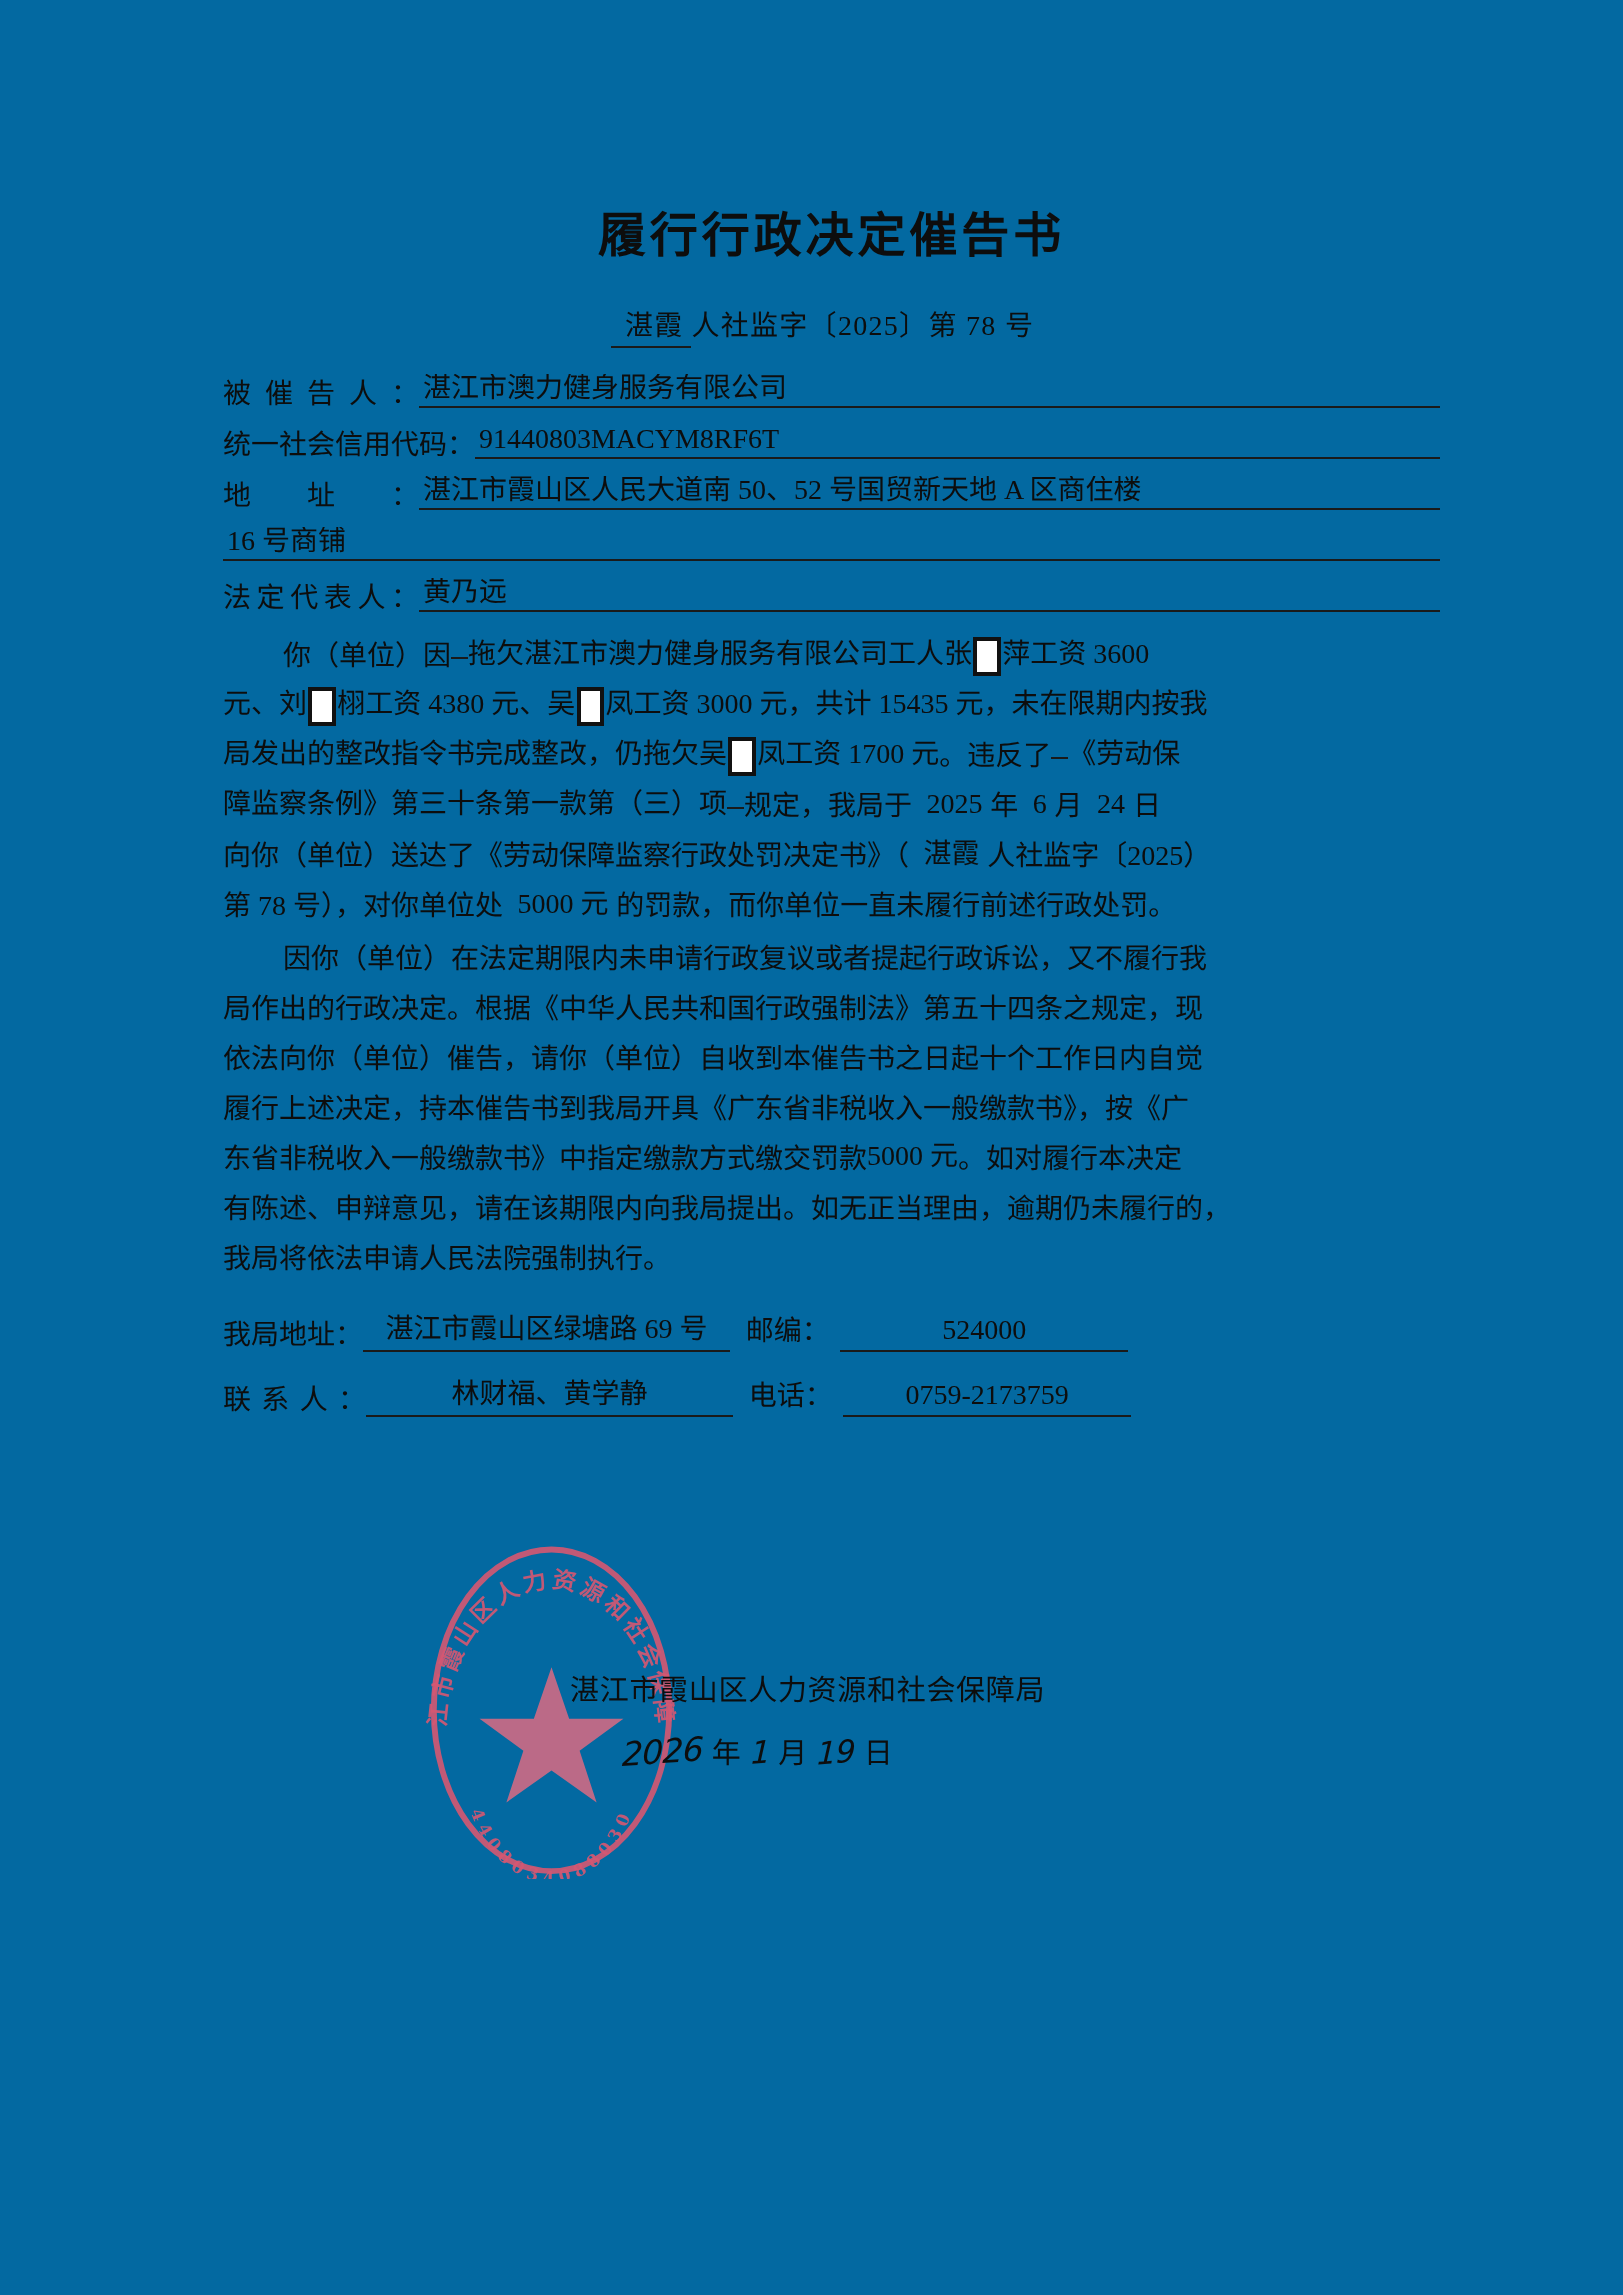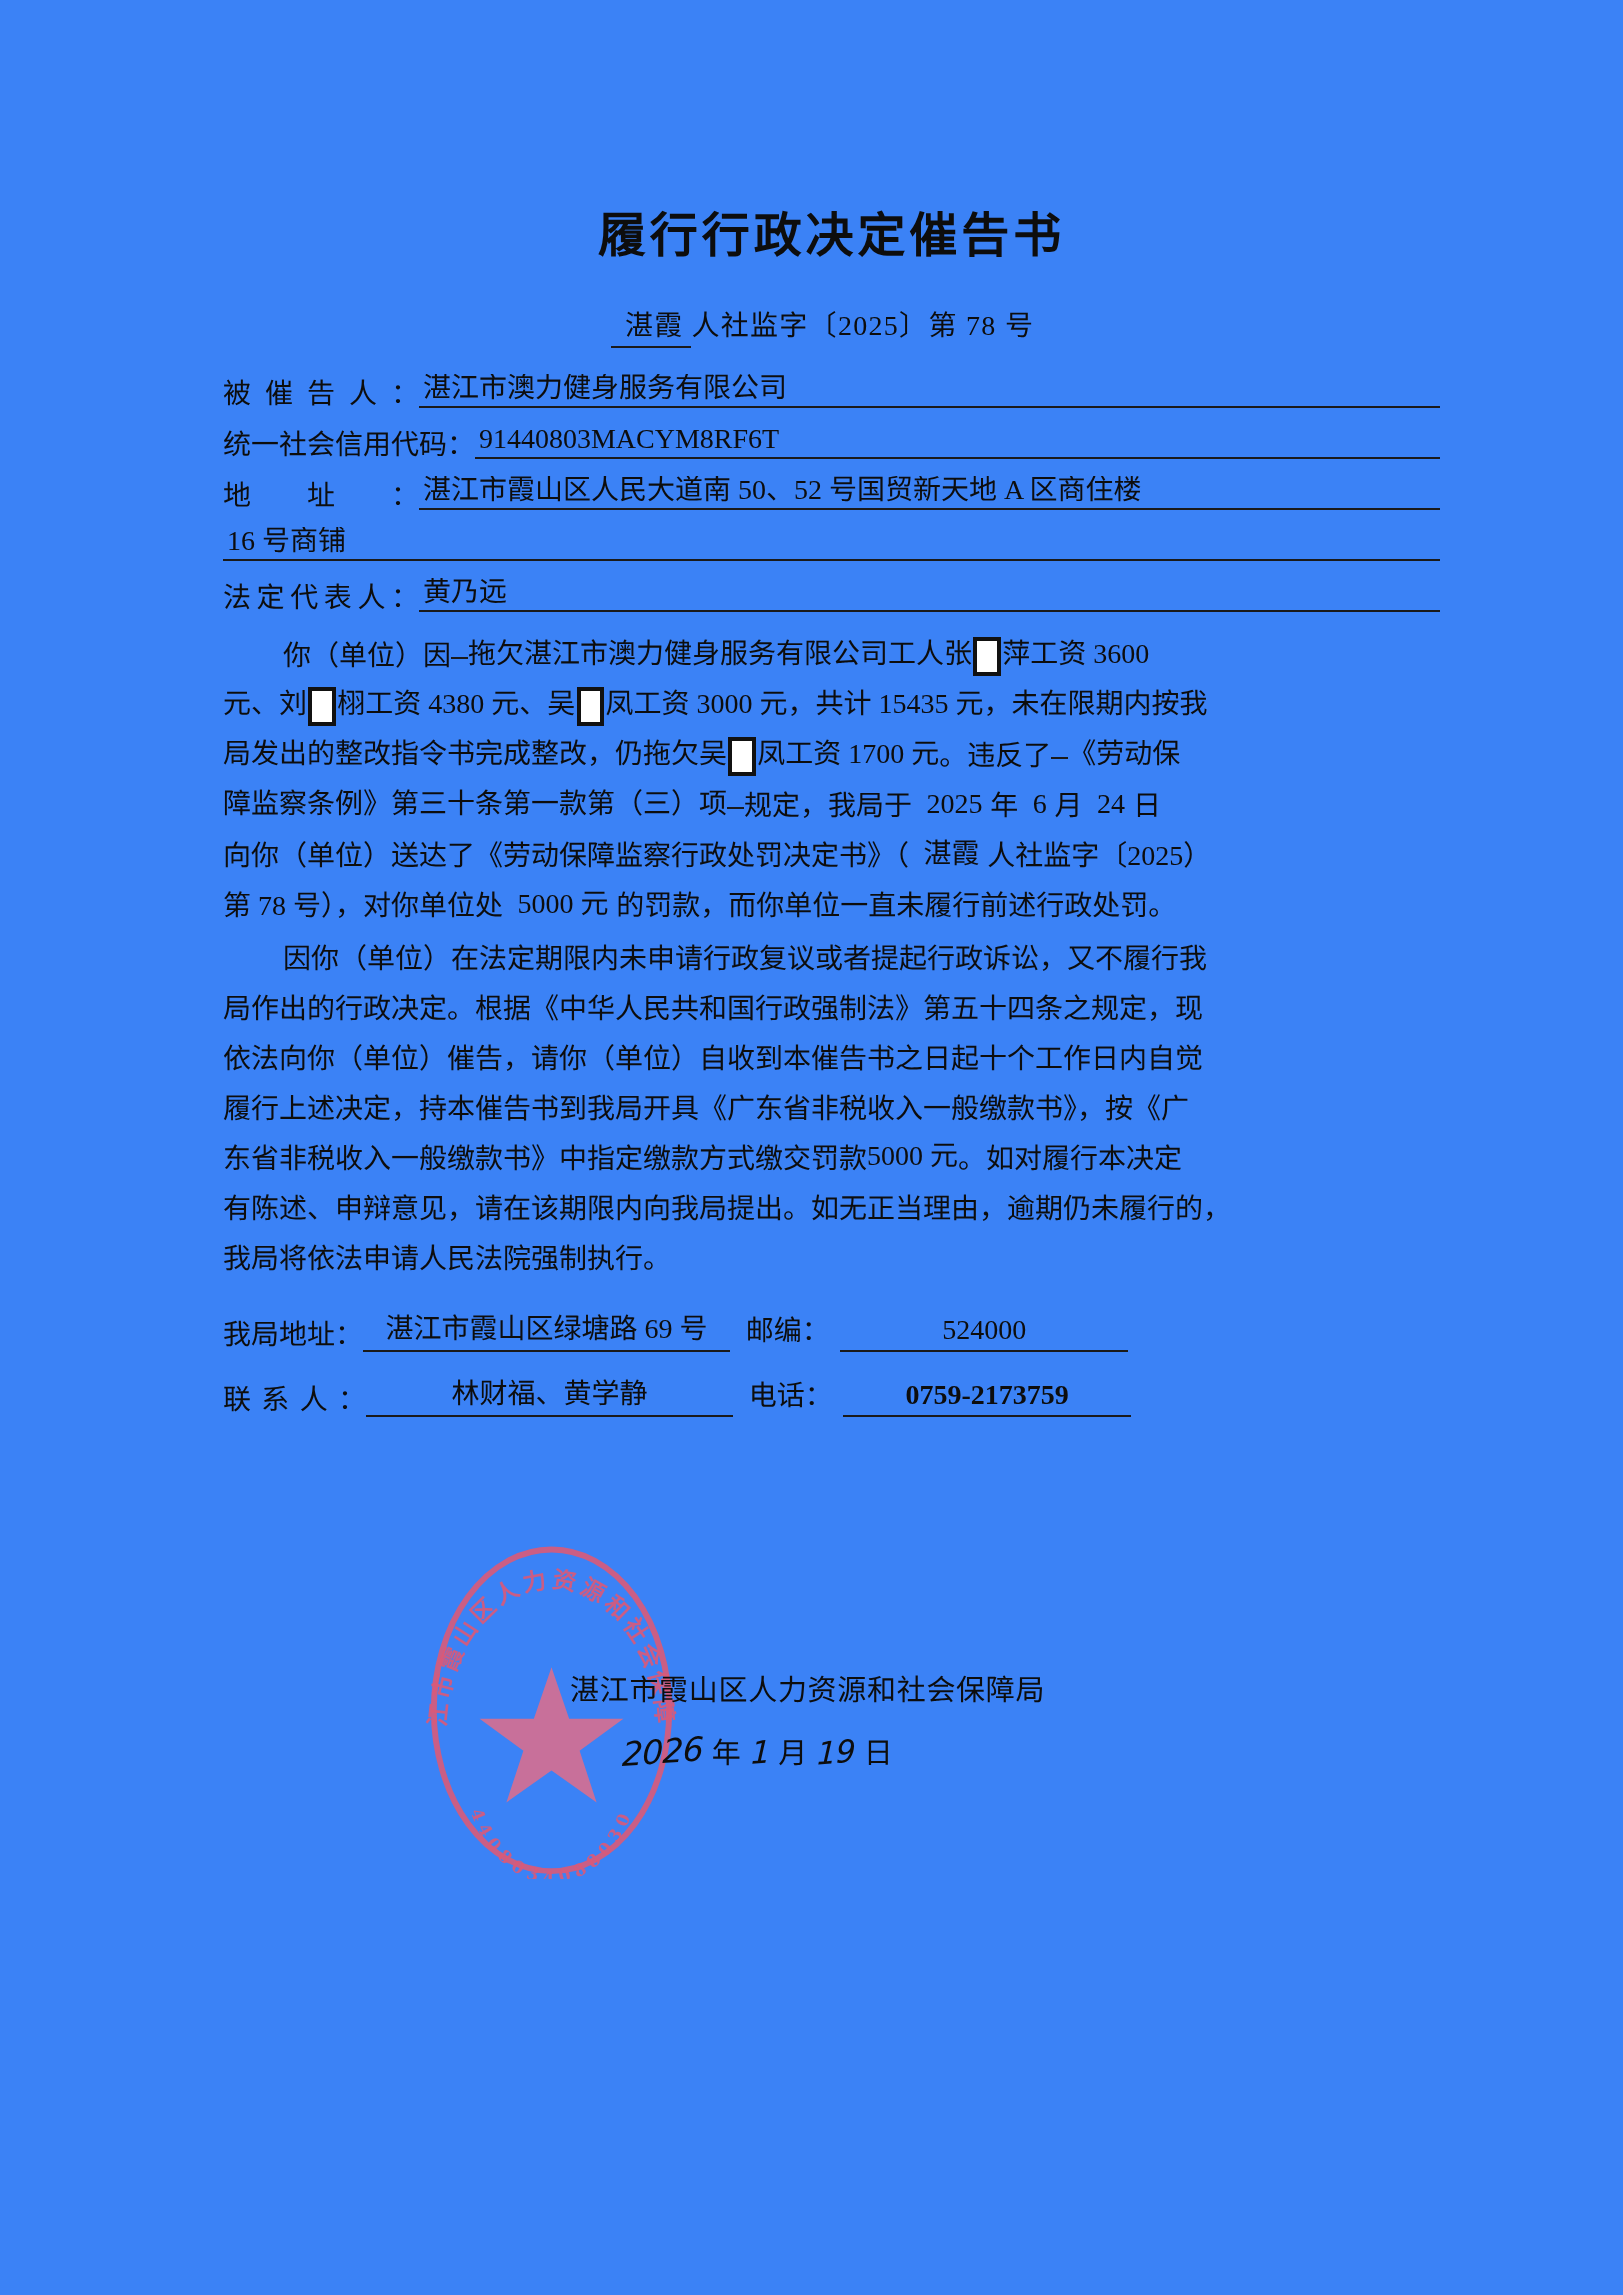--- a/index.html
+++ b/index.html
@@ -5,21 +5,21 @@
 <style>
   html, body {
     margin: 0;
     padding: 0;
     background: #ffffff;
   }
   .page {
     position: relative;
     width: 1623px;
     height: 2295px;
-    background: #3b82f6;
+    background: #0369a1;
     font-family: "Liberation Serif", "DejaVu Serif", serif;
     color: #0d0d0d;
     overflow: hidden;
   }
   .sheet {
     position: absolute;
     left: 223px;
     top: 0;
     width: 1217px;
     height: 2295px;
@@ -154,21 +154,21 @@
     justify-content: space-between;
   }
   .f-val {
     border-bottom: 2px solid #1a1a1a;
     padding-bottom: 3.9px;
     text-align: center;
   }
   .f-val.addr { width: 367px; }
   .f-val.zip  { width: 288px; }
   .f-val.person { width: 367px; }
-  .f-val.phone  { width: 288px; font-weight: bold; }
+  .f-val.phone  { width: 288px; }
   .f-mid {
     flex: 0 0 auto;
     padding: 0 10.5px 3.9px 15.7px;
   }
 
   
   .sign-area {
     position: relative;
     margin-top: 118px;
     height: 393px;

